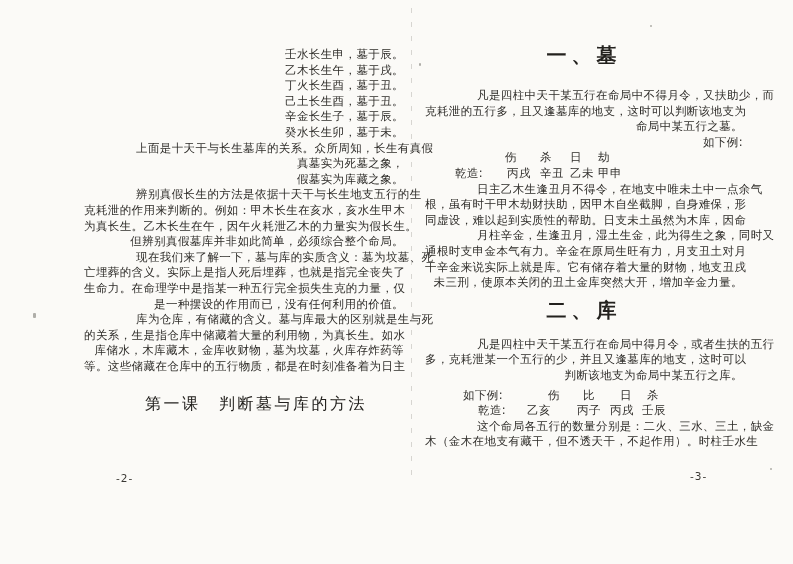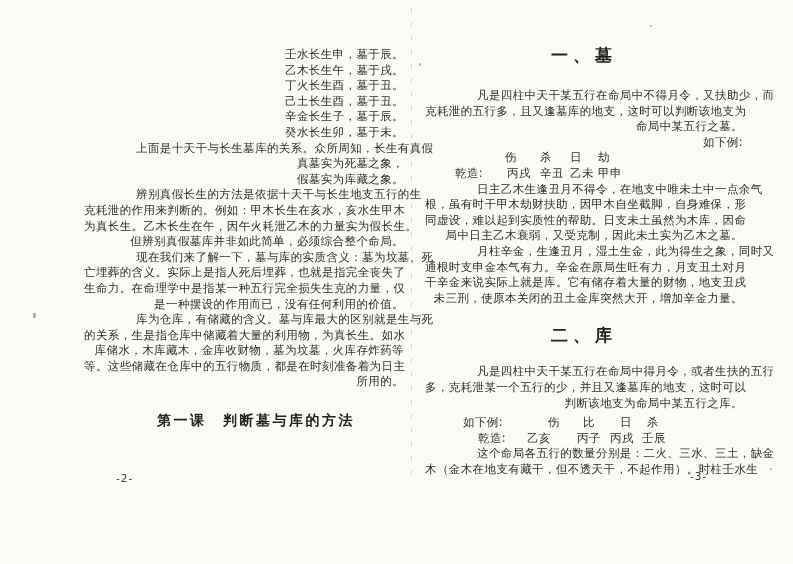--- a/index.html
+++ b/index.html
@@ -18,26 +18,26 @@
   .page{position:absolute;}
   .page-left{left:84px;top:47px;width:320px;}
   .page-right{left:425px;top:44px;width:318px;}
   .line{
     font-size:11.5px;line-height:15.6px;height:15.6px;
     letter-spacing:.4px;white-space:nowrap;text-align:right;
   }
   .ind{padding-left:52px;}
   .ind2{padding-left:40px;}
   .sec-title{
-    text-align:center;font-size:17px;font-weight:bold;color:#23211e;
+    text-align:center;font-size:20px;font-weight:bold;color:#23211e;
     letter-spacing:5px;height:22px;line-height:22px;margin-bottom:22px;
   }
-  .sec-title.second{margin-top:20px;margin-bottom:16px;font-family:Liberation Mono, monospace;}
+  .sec-title.second{margin-top:8px;margin-bottom:16px;}
   .lesson-heading{
-    margin-top:20px;text-align:center;font-size:14px;font-weight:bold;
+    margin-top:20px;text-align:center;font-size:16px;font-weight:normal;
     color:#23211e;letter-spacing:2.5px;height:20px;line-height:20px;
     padding-left:24px;
   }
   .row{position:relative;height:15.6px;}
   .row span{
     position:absolute;top:0;font-size:11.5px;line-height:15.6px;
     letter-spacing:.4px;white-space:nowrap;
   }
   .row.tight{margin-top:4px;}
   .page-num{
@@ -73,21 +73,20 @@
     <div class="line">为真长生。乙木长生在午，因午火耗泄乙木的力量实为假长生。</div>
     <div class="line">但辨别真假墓库并非如此简单，必须综合整个命局。</div>
     <div class="line ind">现在我们来了解一下，墓与库的实质含义：墓为坟墓、死</div>
     <div class="line">亡埋葬的含义。实际上是指人死后埋葬，也就是指完全丧失了</div>
     <div class="line">生命力。在命理学中是指某一种五行完全损失生克的力量，仅</div>
     <div class="line">是一种摆设的作用而已，没有任何利用的价值。</div>
     <div class="line ind">库为仓库，有储藏的含义。墓与库最大的区别就是生与死</div>
     <div class="line">的关系，生是指仓库中储藏着大量的利用物，为真长生。如水</div>
     <div class="line">库储水，木库藏木，金库收财物，墓为坟墓，火库存炸药等</div>
     <div class="line">等。这些储藏在仓库中的五行物质，都是在时刻准备着为日主</div>
-    <div class="line">所用的。</div>
     <div class="lesson-heading">第一课　判断墓与库的方法</div>
   </div>
   <div class="page-num left">-2-</div>
 
   <div class="page page-right">
     <div class="sec-title">一、墓</div>
 
     <div class="line ind">凡是四柱中天干某五行在命局中不得月令，又扶助少，而</div>
     <div class="line">克耗泄的五行多，且又逢墓库的地支，这时可以判断该地支为</div>
     <div class="line">命局中某五行之墓。</div>
@@ -103,21 +102,20 @@
       <span style="left:30px">乾造:</span>
       <span style="left:82px">丙戌</span>
       <span style="left:115px">辛丑</span>
       <span style="left:145px">乙未</span>
       <span style="left:173px">甲申</span>
     </div>
 
     <div class="line ind">日主乙木生逢丑月不得令，在地支中唯未土中一点余气</div>
     <div class="line">根，虽有时干甲木劫财扶助，因甲木自坐截脚，自身难保，形</div>
     <div class="line">同虚设，难以起到实质性的帮助。日支未土虽然为木库，因命</div>
-    <div class="line">局中日主乙木衰弱，又受克制，因此未土实为乙木之墓。</div>
     <div class="line ind">月柱辛金，生逢丑月，湿土生金，此为得生之象，同时又</div>
     <div class="line">通根时支申金本气有力。辛金在原局生旺有力，月支丑土对月</div>
     <div class="line">干辛金来说实际上就是库。它有储存着大量的财物，地支丑戌</div>
     <div class="line">未三刑，使原本关闭的丑土金库突然大开，增加辛金力量。</div>
 
     <div class="sec-title second">二、库</div>
 
     <div class="line ind">凡是四柱中天干某五行在命局中得月令，或者生扶的五行</div>
     <div class="line">多，克耗泄某一个五行的少，并且又逢墓库的地支，这时可以</div>
     <div class="line">判断该地支为命局中某五行之库。</div>

